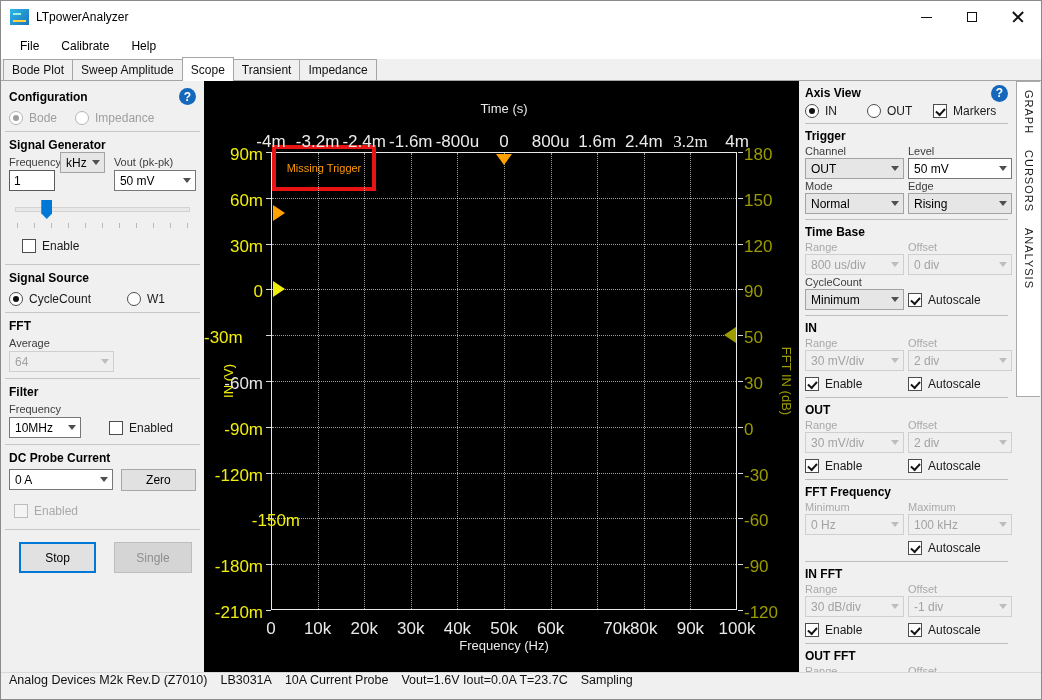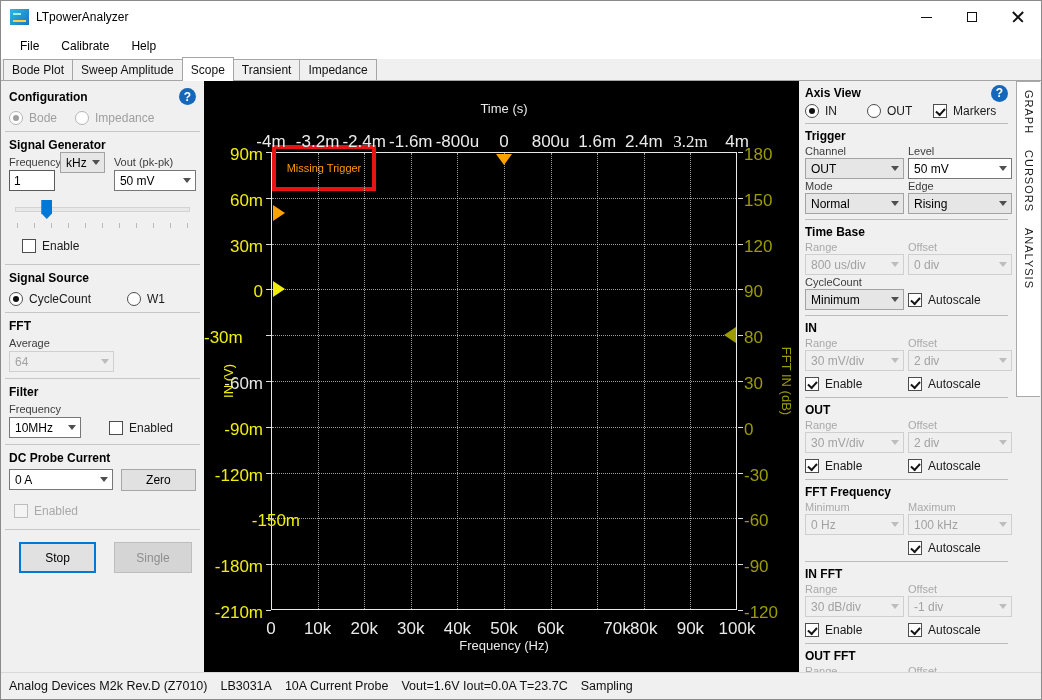--- a/index.html
+++ b/index.html
@@ -96,21 +96,21 @@
   .rp-checks { display:flex; align-items:center; margin-top:4px; height:17px; }
   .rp-checks .check { font-size:12px; }
   .rp-mixedcheck { margin-top:16px; }
 
   
   .side-strip { width:27px; flex:0 0 auto; background:#f0f0f0; display:flex; flex-direction:column; }
   .side-tabs { background:#fff; border:1px solid #a9a9a9; border-right:none; width:24px; margin-left:2px; padding:8px 0; display:flex; flex-direction:column; gap:16px; align-items:center; height:316px; }
   .vtab { writing-mode:vertical-lr; font-size:11px; color:#1a1a1a; letter-spacing:1px; }
 
   
-  .statusbar { height:27px; background:#f0f0f0; border-top:1px solid #d9d9d9; display:flex; align-items:center; gap:13px; padding-left:8px; font-size:12.5px; color:#111; flex:0 0 auto; }
+  .statusbar { height:27px; background:#f0f0f0; border-top:1px solid #d9d9d9; display:flex; align-items:flex-start; gap:13px; padding-left:8px; font-size:12.5px; color:#111; flex:0 0 auto; }
 </style>
 </head>
 <body>
 
 <div class="window">
 
   <div class="titlebar">
     <span class="app-icon">
         <b></b>
         <i></i>
@@ -368,21 +368,21 @@
         <div class="ptick" style="left: 0px; width: 59px; top: 293px; text-align: right; color: #e5e5e5;">-60m</div>
         <div class="ptick" style="left: 0px; width: 59px; top: 338.8px; text-align: right; color: rgb(240, 238, 10);">-90m</div>
         <div class="ptick" style="left: 0px; width: 59px; top: 384.6px; text-align: right; color: rgb(240, 238, 10);">-120m</div>
         <div class="ptick" style="left: 0px; width: 59px; top: 430.4px; text-align: right; color: rgb(240, 238, 10); margin-left: 37px;">-150m</div>
         <div class="ptick" style="left: 0px; width: 59px; top: 476.2px; text-align: right; color: rgb(240, 238, 10);">-180m</div>
         <div class="ptick" style="left: 0px; width: 59px; top: 522px; text-align: right; color: rgb(240, 238, 10);">-210m</div>
         <div class="ptick" style="left: 540px; top: 64px; color: rgb(156, 155, 0);">180</div>
         <div class="ptick" style="left: 540px; top: 109.8px; color: rgb(156, 155, 0);">150</div>
         <div class="ptick" style="left: 540px; top: 155.6px; color: rgb(156, 155, 0);">120</div>
         <div class="ptick" style="left: 540px; top: 201.4px; color: rgb(156, 155, 0);">90</div>
-        <div class="ptick" style="left: 540px; top: 247.2px; color: rgb(156, 155, 0);">80</div>
+        <div class="ptick" style="left: 540px; top: 247.2px; color: rgb(156, 155, 0);">50</div>
         <div class="ptick" style="left: 540px; top: 293px; color: rgb(156, 155, 0);">30</div>
         <div class="ptick" style="left: 540px; top: 338.8px; color: rgb(156, 155, 0);">0</div>
         <div class="ptick" style="left: 540px; top: 384.6px; color: rgb(156, 155, 0);">-30</div>
         <div class="ptick" style="left: 540px; top: 430.4px; color: rgb(156, 155, 0);">-60</div>
         <div class="ptick" style="left: 540px; top: 476.2px; color: rgb(156, 155, 0);">-90</div>
         <div class="ptick" style="left: 540px; top: 522px; color: rgb(156, 155, 0);">-120</div>
         <div class="mk" style="left: 292px; top: 73px; border-left: 8px solid transparent; border-right: 8px solid transparent; border-top: 11px solid rgb(255, 162, 0);"></div>
         <div class="mk" style="left: 69px; top: 124.051px; border-top: 8px solid transparent; border-bottom: 8px solid transparent; border-left: 12px solid rgb(255, 162, 0);"></div>
         <div class="mk" style="left: 69px; top: 200.4px; border-top: 8px solid transparent; border-bottom: 8px solid transparent; border-left: 12px solid rgb(240, 238, 10);"></div>
         <div class="mk" style="left: 520px; top: 246.2px; border-top: 8px solid transparent; border-bottom: 8px solid transparent; border-right: 12px solid rgb(156, 155, 0);"></div>

